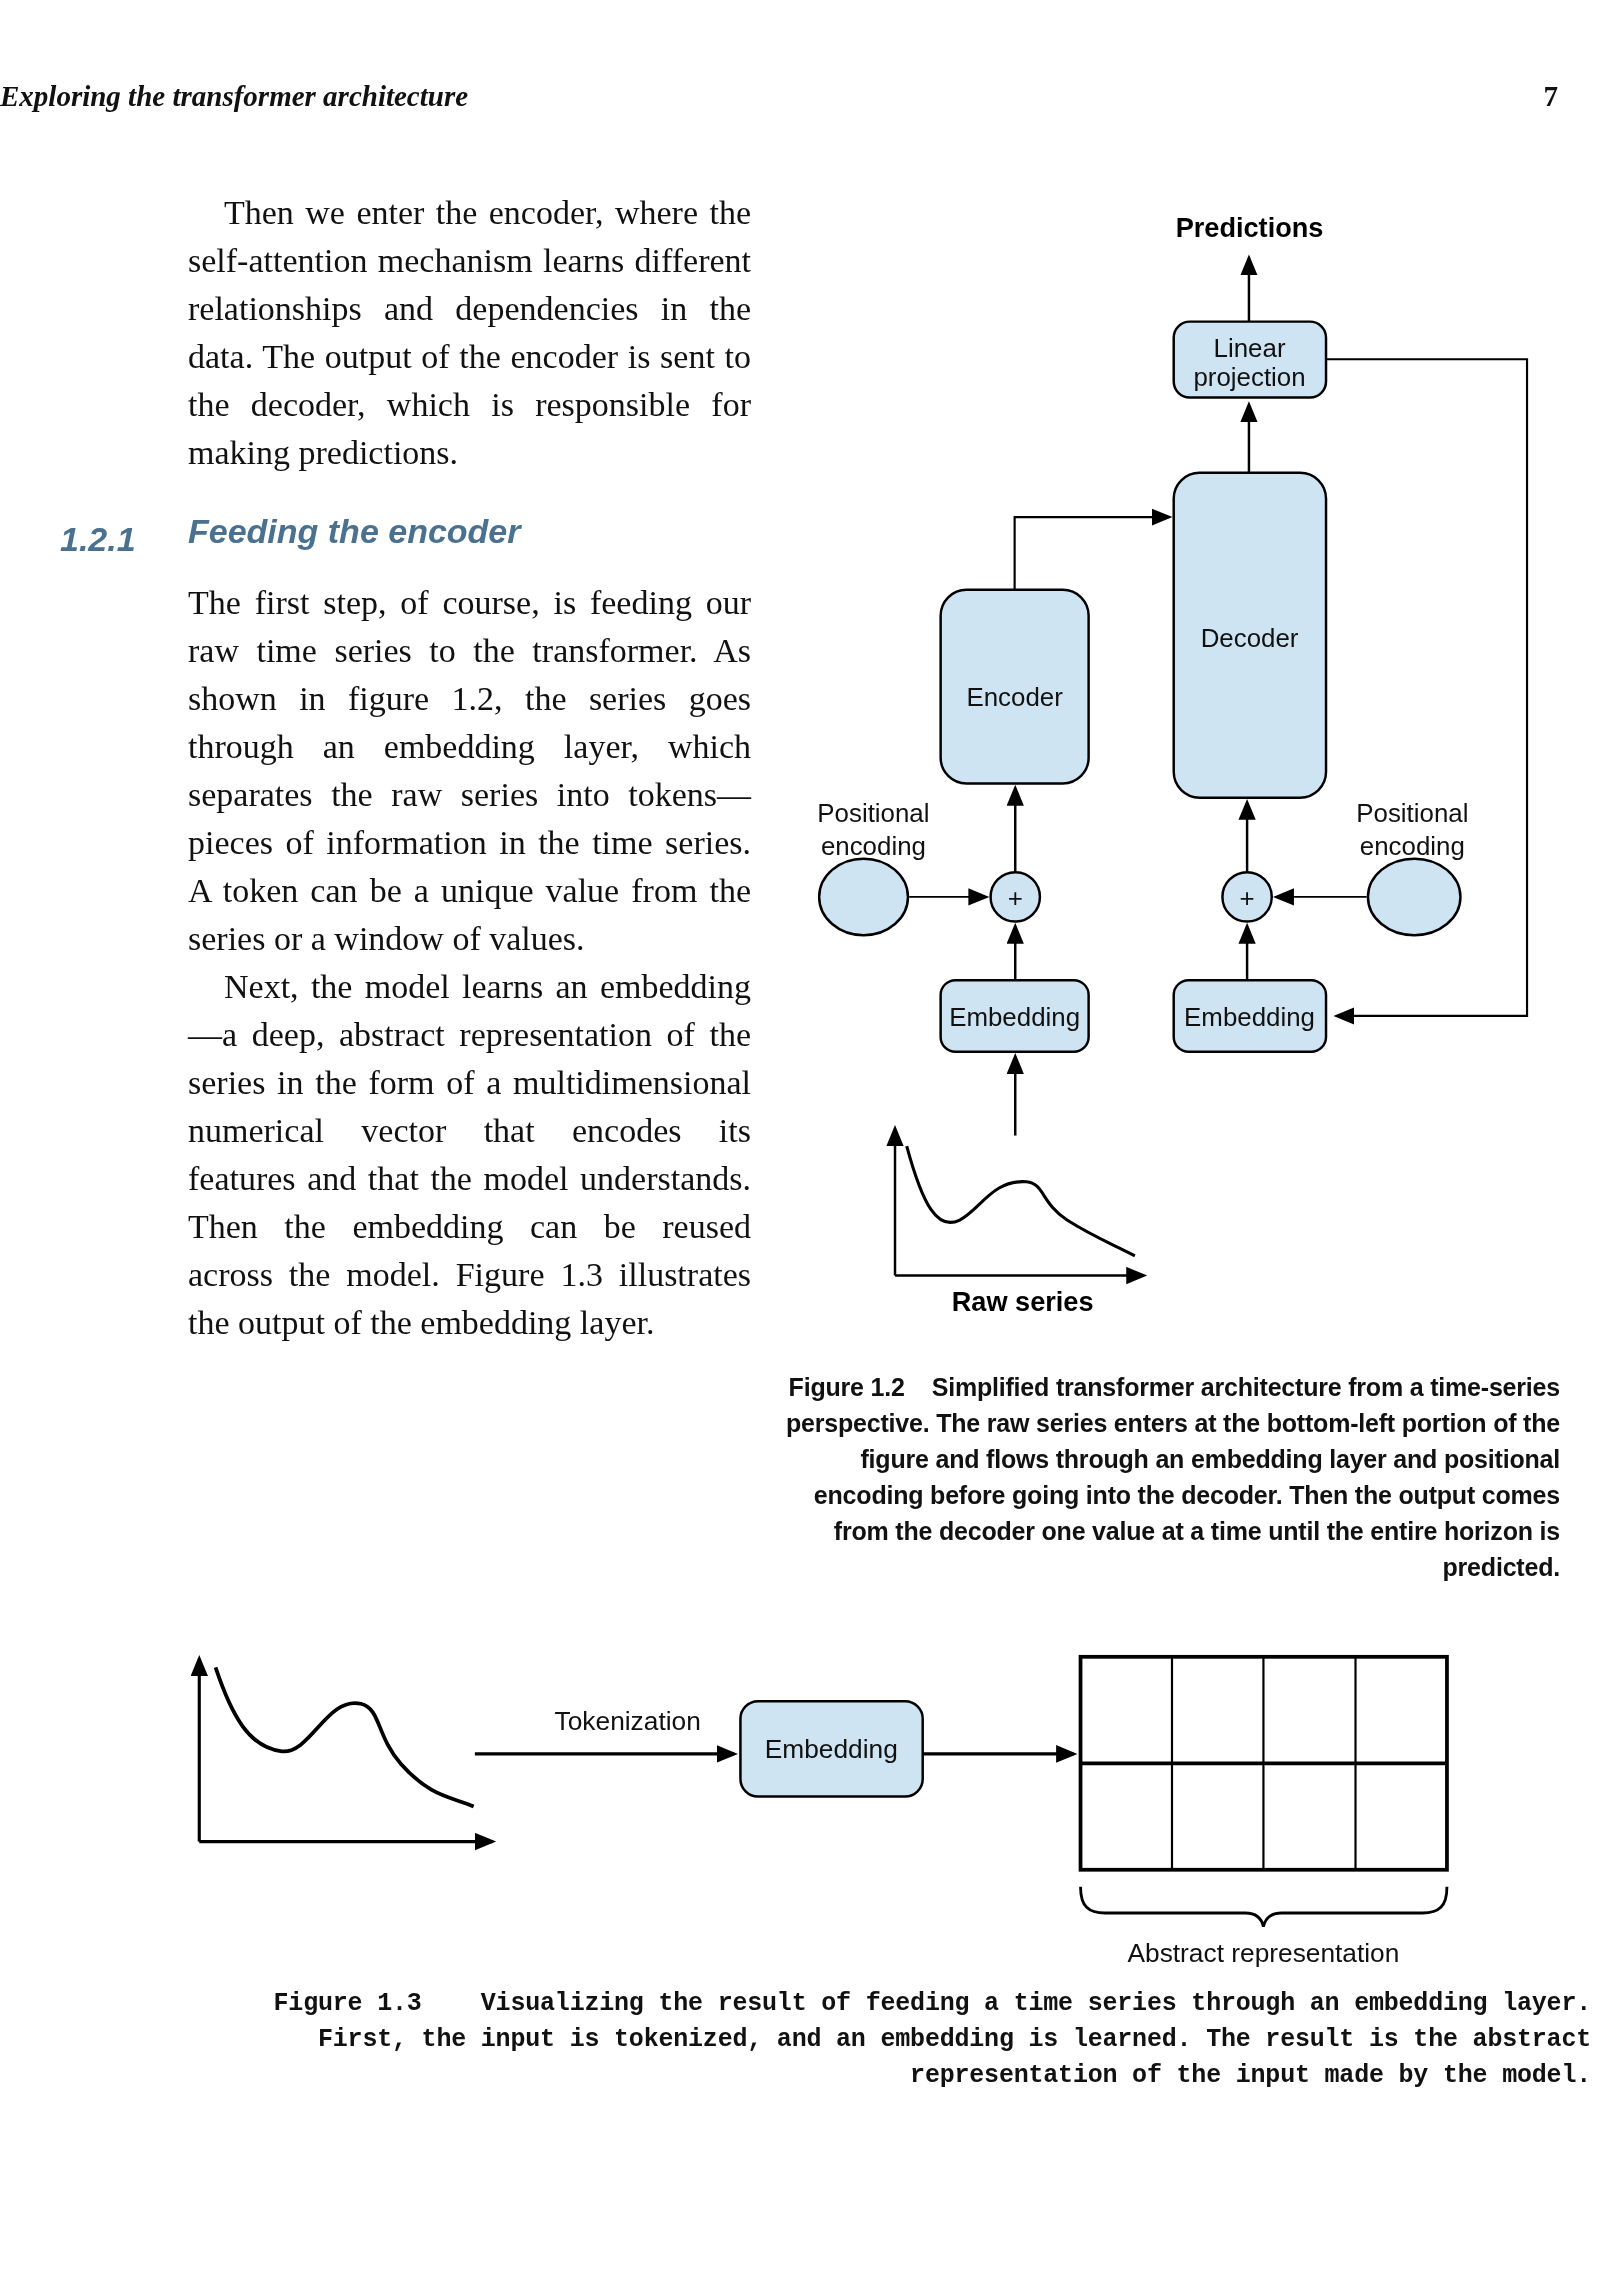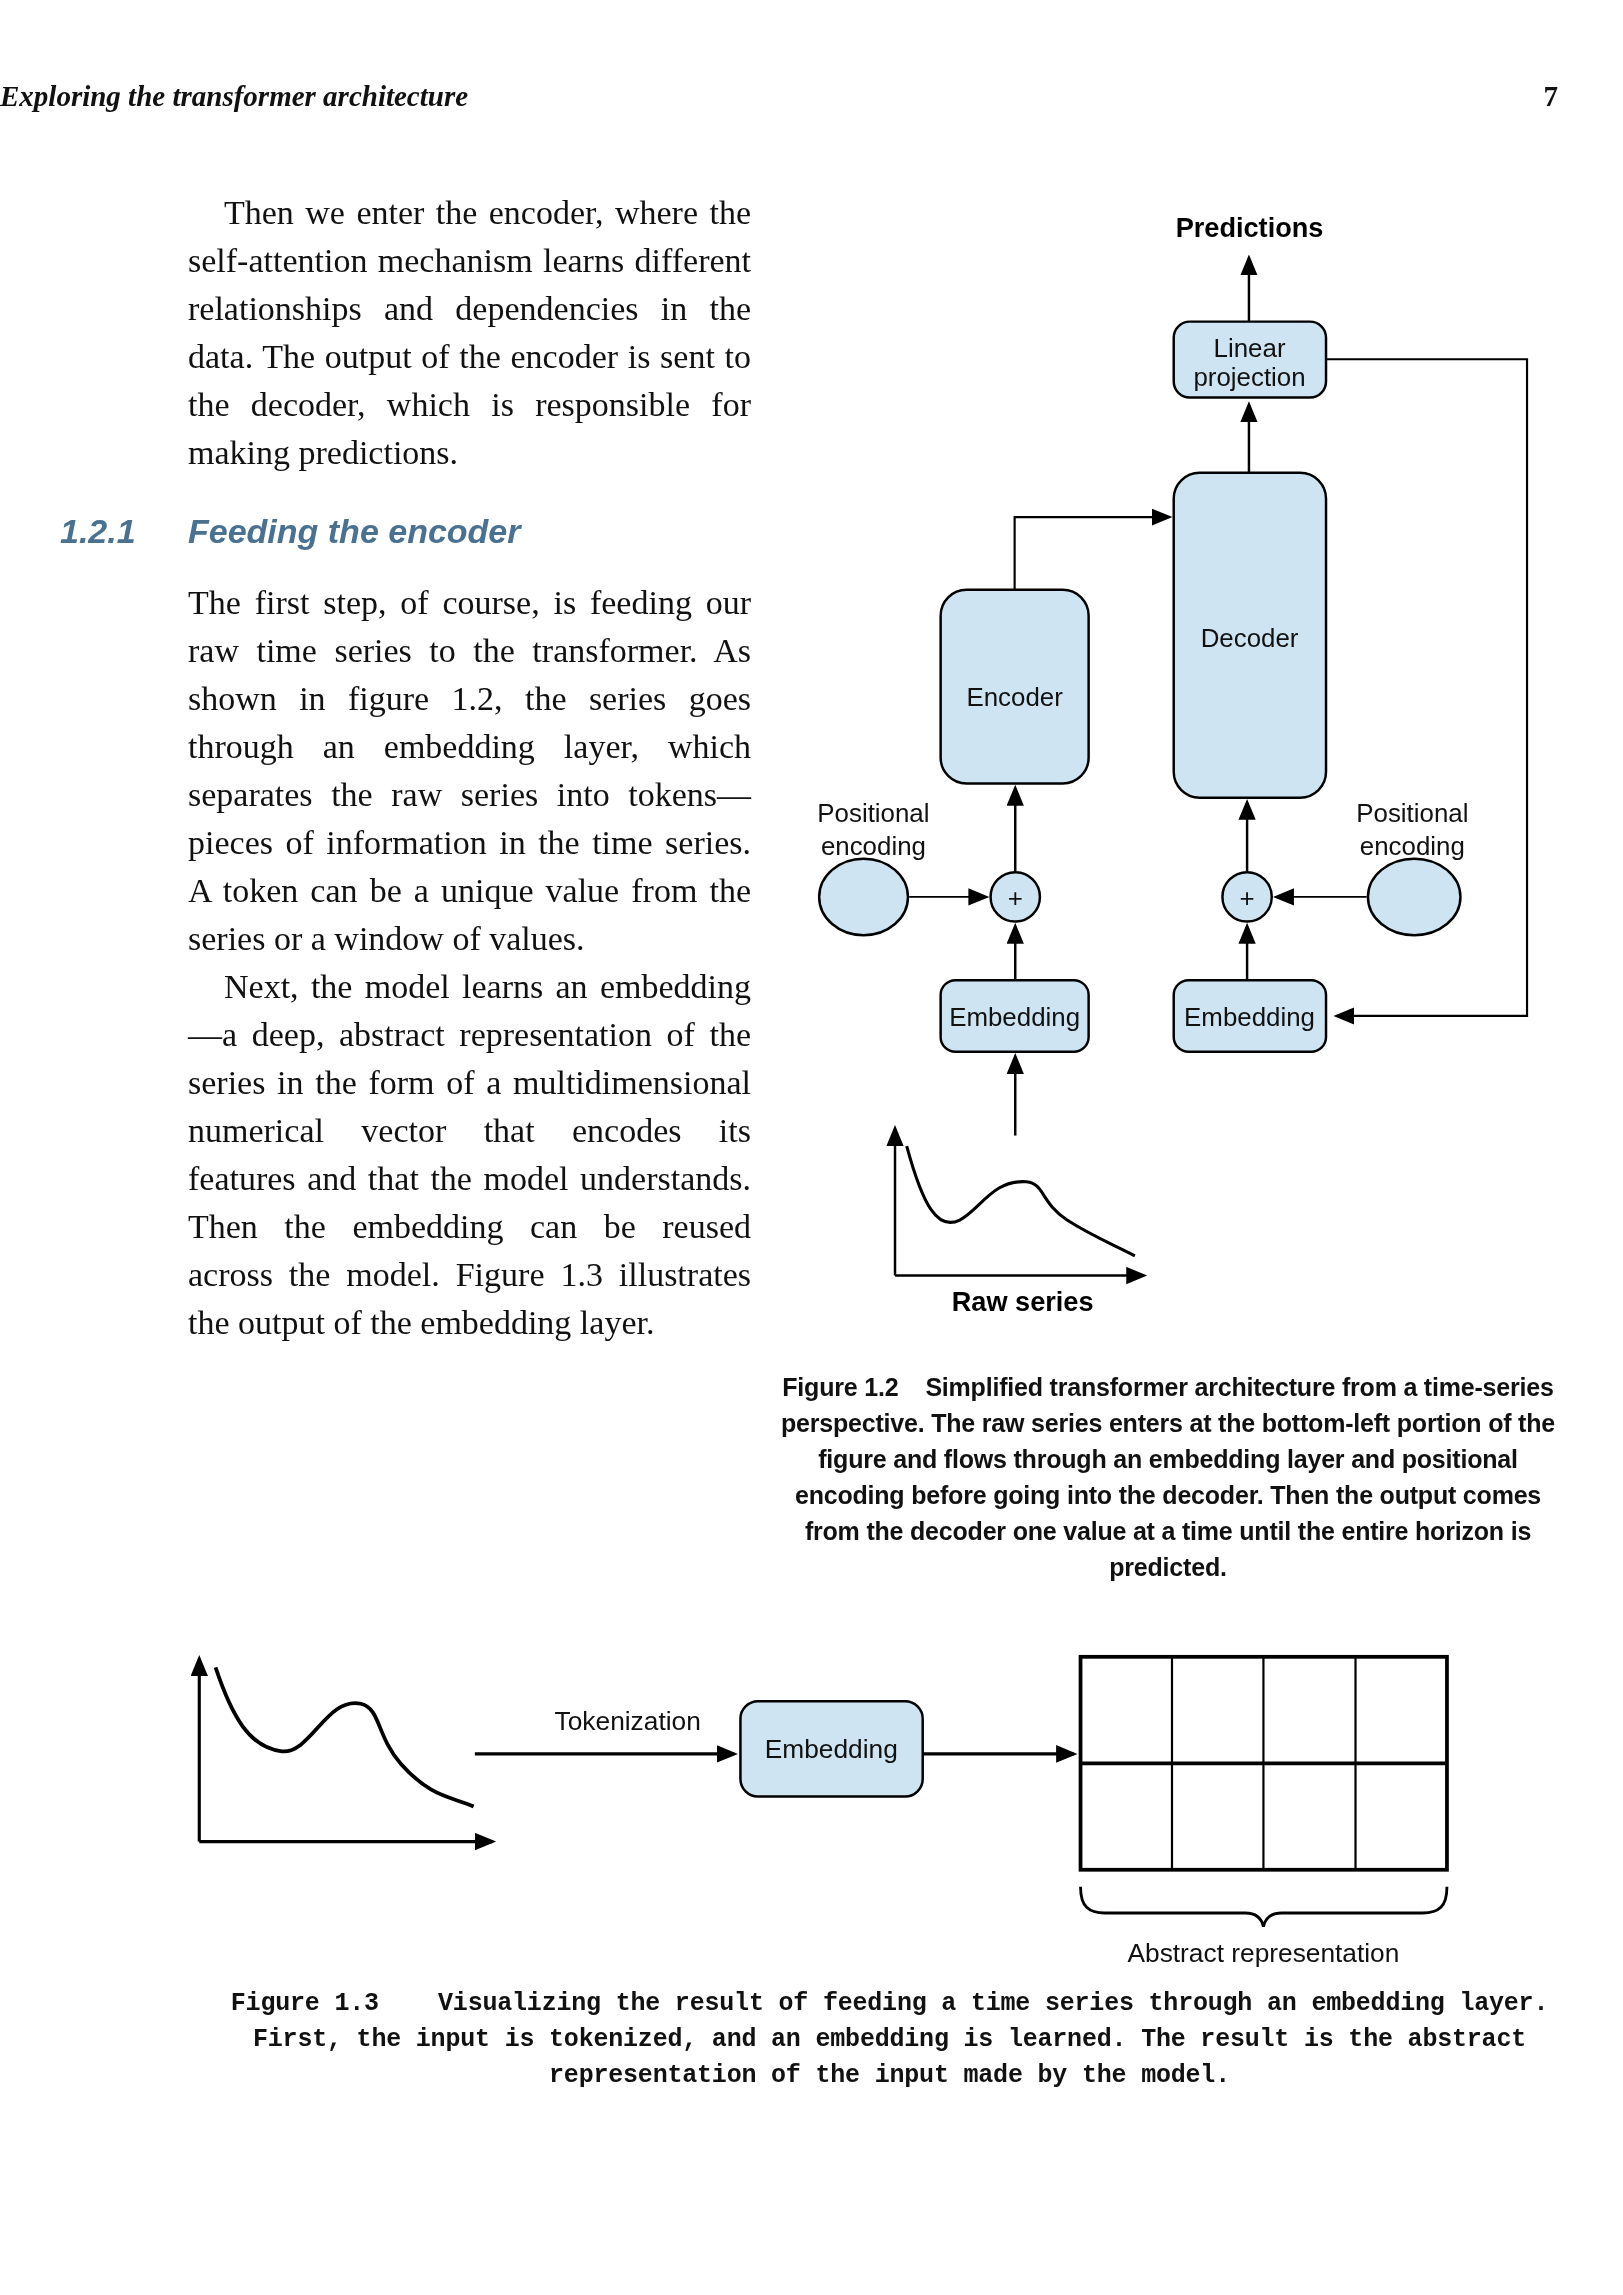--- a/index.html
+++ b/index.html
@@ -32,38 +32,38 @@
     text-align:justify;
     font-size:34px; line-height:48px;
   }
   .fig12-float{
     float:right; width:809px; margin:0 0 56px 25px;
   }
   .fig12-float svg{display:block;}
   .figure-caption{
     font-family:"Liberation Sans", sans-serif;
     font-weight:bold; font-size:25px; line-height:36px;
-    color:#111; text-align:center; letter-spacing:-0.2px;
+    color:#111; text-align:right; letter-spacing:-0.2px;
   }
   .fig12-caption{ width:784px; margin-top:33px; }
   p.body-par{margin:0; padding:0;}
   p.indent{text-indent:36px;}
   .ital{}
   
   .section-heading{
     position:relative;
     margin:35px 0 27.6px 0;
     font-family:"Liberation Sans", sans-serif;
     font-weight:bold; font-style:italic;
     font-size:34px; line-height:39px;
     color:#4a7190;
     text-align:left;
   }
   .section-number{
-    position:absolute; left:-128px; top:0;
+    position:absolute; left:-128px; top:8px;
   }
   
   .fig13-wrap{ clear:both; margin:44px 38px 0 188px; }
   .fig13-wrap svg{display:block;}
   .fig13-caption{ width:1403px; margin-top:19px;font-family:Liberation Mono, monospace; }
   
   .diagram-line{stroke:#000; fill:none;}
   .diagram-box{stroke:#000; stroke-width:4;}
   .svg-label{
     font-family:"Liberation Sans", sans-serif;

